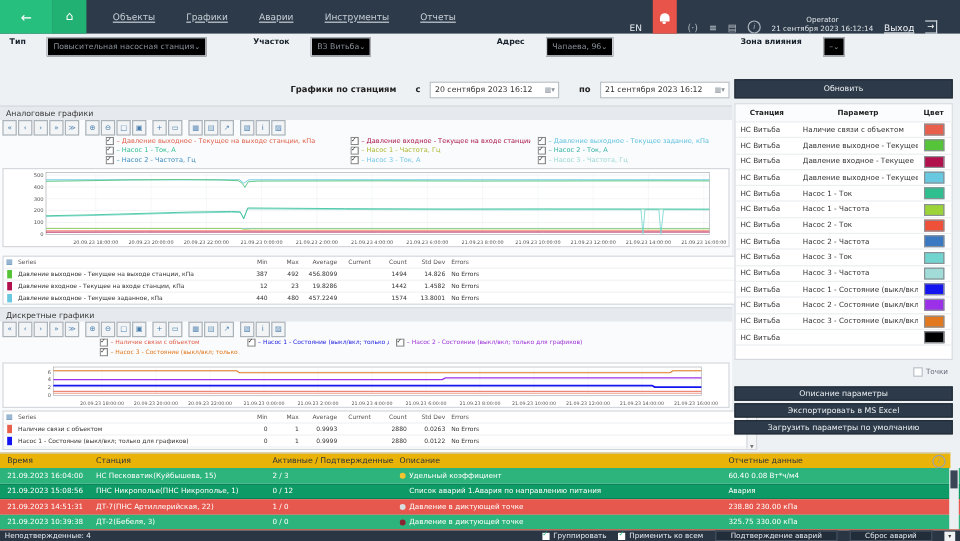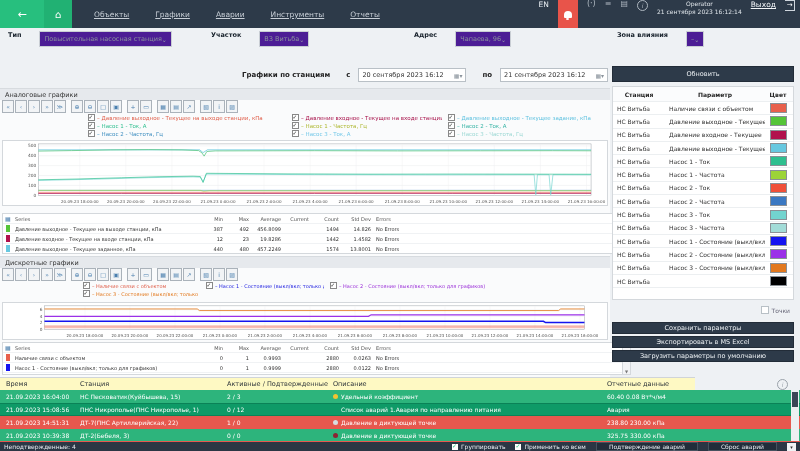--- a/index.html
+++ b/index.html
@@ -4,36 +4,36 @@
 <style>
   html,body{margin:0;padding:0;}
   body{width:800px;height:451px;position:relative;background:#eef1f4;overflow:hidden;
        font-family:"DejaVu Sans","Liberation Sans",sans-serif;color:#333;}
   
   .topbar{position:absolute;top:0;left:0;width:800px;height:28px;background:#2d3a49;display:flex;align-items:stretch;color:#c7ced6;}
   .btn-back{width:44px;background:#27bf7e;color:#fff;display:flex;align-items:center;justify-content:center;font-size:11px;cursor:pointer;}
   .btn-home{width:28px;background:#21b173;color:#fff;display:flex;align-items:center;justify-content:center;font-size:10px;cursor:pointer;}
   .menu{display:flex;align-items:center;gap:26px;margin-left:22px;font-size:7.5px;}
   .menu-item{cursor:pointer;white-space:nowrap;text-decoration:underline;}
-  .top-right{margin-left:auto;display:flex;align-items:flex-start;gap:9px;padding-right:5px;}
+  .top-right{margin-left:auto;display:flex;align-items:flex-end;gap:9px;padding-right:19px;}
   .lang{font-size:7.5px;color:#e8edf2;}
   .btn-bell{width:20px;height:28px;background:#e8544a;display:flex;align-items:center;justify-content:center;cursor:pointer;}
   .bell{width:8px;height:7px;background:#fff;border-radius:4px 4px 1px 1px;position:relative;}
   .bell::after{content:"";position:absolute;left:2.5px;bottom:-2px;width:3px;height:2px;background:#fff;border-radius:50%;}
   .top-ic{font-size:8px;color:#aeb7c0;line-height:8px;}
   .cinfo{width:9px;height:9px;border:1px solid #aeb7c0;border-radius:50%;color:#aeb7c0;font-size:6px;display:flex;align-items:center;justify-content:center;font-style:italic;}
   .userblock{text-align:center;font-size:6px;line-height:7.5px;color:#dfe5ea;white-space:nowrap;}
   .logout{font-size:7.5px;color:#f2f5f8;text-decoration:underline;}
   .exit{width:9px;height:9px;border:1px solid #cfd6dd;border-left:none;position:relative;}
   .exit::before{content:"→";position:absolute;right:1.5px;top:-0.5px;font-size:7px;color:#fff;}
   
   .filters{position:absolute;top:28px;left:0;width:800px;height:34px;display:flex;padding:3px 8px;box-sizing:border-box;gap:28px;}
   .fgroup{flex:1;display:flex;gap:18px;min-width:0;}
   .flabel{font-size:6.5px;font-weight:bold;color:#17212b;}
-  .fselect{height:14px;background:#4c1d95;border:1px solid #c9ced4;display:flex;align-items:center;justify-content:space-between;padding:0 4px;font-size:6.5px;color:#8a939c;white-space:nowrap;overflow:hidden;}
+  .fselect{height:14px;background:#000000;border:1px solid #c9ced4;display:flex;align-items:center;justify-content:space-between;padding:0 4px;font-size:6.5px;color:#8a939c;white-space:nowrap;overflow:hidden;}
   .chev{color:#98a0a8;font-size:6px;flex:none;}
   
   .period{position:absolute;top:62px;left:0;width:610px;height:26px;display:flex;align-items:center;font-size:7px;color:#222;}
   .period-title{margin-left:242px;font-weight:bold;}
   .plabel{margin-left:16px;font-weight:bold;}
   .dinput{margin-left:8px;width:108px;height:14px;background:#fff;border:1px solid #b9c0c6;display:flex;align-items:center;justify-content:space-between;font-size:6.5px;color:#333;padding:0 3px;box-sizing:border-box;}
   .dical{color:#8a939c;font-size:6px;}
   
   .left-panel{position:absolute;left:0;top:88px;width:610px;height:288px;background:#fafbfc;border-top:1px solid #d8dcdf;}
   .section-hdr{position:absolute;left:0;width:610px;height:12px;background:#e6e9ed;border-top:1px solid #d7dbdf;font-size:6.5px;color:#333;display:flex;align-items:center;padding-left:5px;box-sizing:border-box;}
@@ -71,21 +71,21 @@
   .pt-row{display:grid;grid-template-columns:52px 100px 26px;height:12.3px;align-items:center;border-bottom:1px solid #eceff1;}
   .pt-head{height:14px;font-weight:bold;color:#222;background:#fbfcfd;}
   .pt-cell{padding-left:4px;white-space:nowrap;overflow:hidden;}
   .pt-center{text-align:center;padding-left:0;}
   .swatch{width:15px;height:8px;border:1px solid #8a9096;margin:0 auto;}
   #points-row{position:absolute;left:612px;top:306px;width:178px;display:flex;justify-content:flex-end;align-items:center;gap:3px;font-size:6px;color:#667;}
   .cb-empty{width:6px;height:6px;background:#fff;border:1px solid #b8c0c6;}
   #sidebar-buttons{position:absolute;left:612px;top:322px;width:182px;display:flex;flex-direction:column;gap:2px;}
   .sbtn{height:12px;}
   
-  #alarm-hdr{position:absolute;left:0;top:377px;width:695px;height:13px;background:#fef9c3;border-top:1px solid #d0d4d8;display:grid;grid-template-columns:74px 147px 106px 274px 160px;padding-left:6px;align-items:center;font-size:6.5px;color:#2a3138;box-sizing:border-box;}
+  #alarm-hdr{position:absolute;left:0;top:377px;width:792px;height:13px;background:#eab308;border-top:1px solid #d0d4d8;display:grid;grid-template-columns:74px 147px 106px 274px 160px;padding-left:6px;align-items:center;font-size:6.5px;color:#2a3138;box-sizing:border-box;}
   .alarm-info{position:absolute;right:12px;top:379px;width:9px;height:9px;border:1px solid #9aa2aa;border-radius:50%;color:#9aa2aa;font-size:6px;display:flex;align-items:center;justify-content:center;font-style:italic;}
   .alarm-rows{position:absolute;left:0;top:390px;width:800px;height:52px;overflow:hidden;}
   .alarm-row{display:grid;grid-template-columns:74px 147px 106px 274px 160px;padding-left:6px;height:13px;align-items:center;color:#fff;font-size:6px;box-sizing:border-box;}
   .sev-green{background:#2db47c;}
   .sev-green-dark{background:#0e9a67;box-shadow:inset 0 1px 0 #0a8257, inset 0 -1px 0 #0a8257;}
   .sev-red{background:#e6584e;}
   .a-desc{display:flex;align-items:center;gap:3px;white-space:nowrap;overflow:hidden;}
   .desc-dot{width:5px;height:5px;border-radius:50%;flex:none;background:transparent;}
   #alarm-partial{position:absolute;left:0;top:441px;width:800px;height:1px;background:#e6584e;}
   .alarm-scroll{position:absolute;right:1px;top:390px;width:8px;height:51px;background:#eceff1;}
@@ -592,21 +592,21 @@
       </div>
     </div>
 </div>
 <div id="points-row">
   <span class="cb-empty"></span>
   <span>Точки</span>
 </div>
 <div id="sidebar-buttons">
 
 <div class="btn-dark sbtn">
-      <span>Сохранить параметры</span>
+      <span>Описание параметры</span>
     </div>
     <div class="btn-dark sbtn">
       <span>Экспортировать в MS Excel</span>
     </div>
     <div class="btn-dark sbtn">
       <span>Загрузить параметры по умолчанию</span>
     </div>
   </div>
 
 <div id="alarm-hdr">

